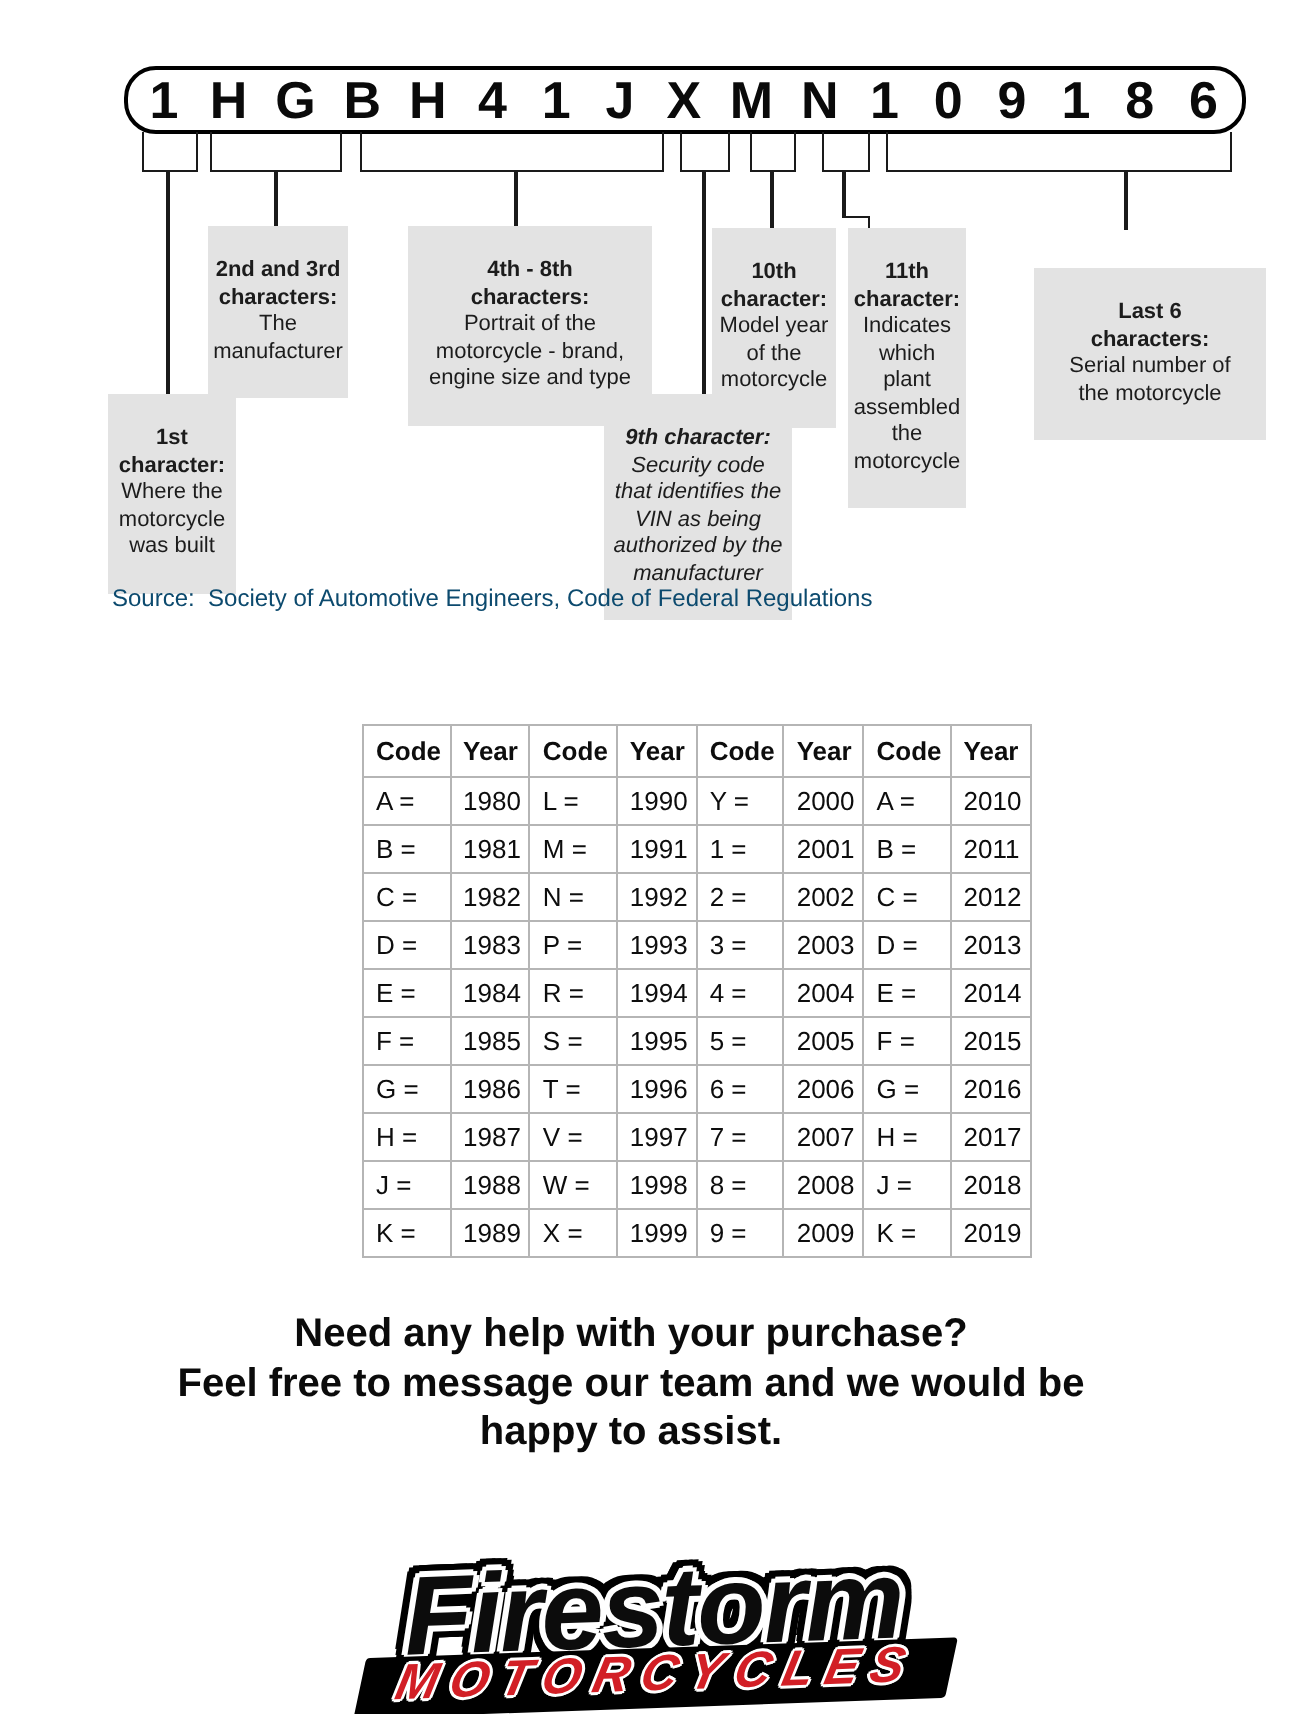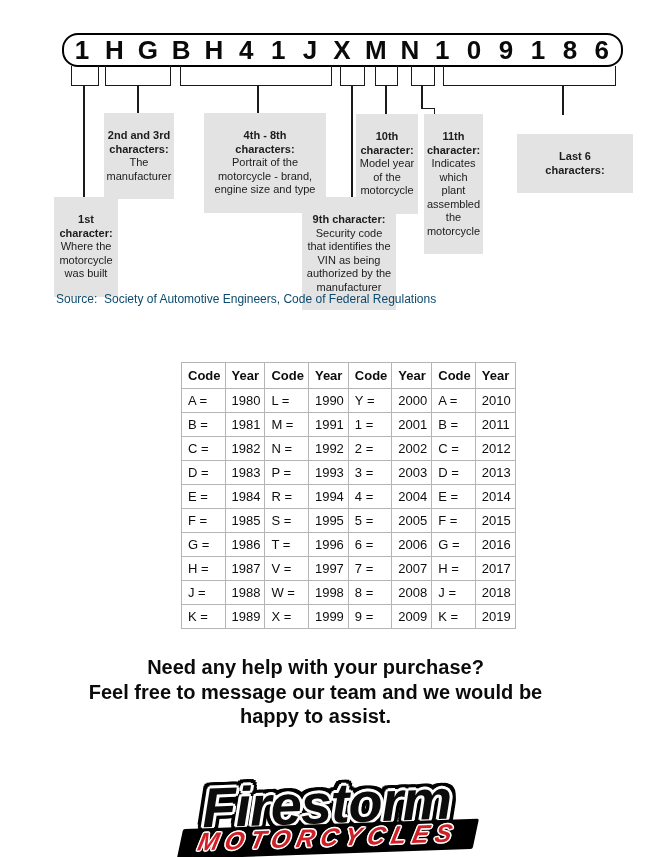--- a/index.html
+++ b/index.html
@@ -157,21 +157,21 @@
     <div class="box-body">The
 manufacturer</div>
   </div>
   <div class="label-box" style="left:204px;top:113px;width:122px;">
     <div class="box-title">4th - 8th
 characters:</div>
     <div class="box-body">Portrait of the
 motorcycle - brand,
 engine size and type</div>
   </div>
-  <div class="label-box" style="left:302px;top:197px;width:94px;">
+  <div class="label-box" style="left:302px;top:197px;width:94px;font-style:italic;">
     <div class="box-title">9th character:</div>
     <div class="box-body">Security code
 that identifies the
 VIN as being
 authorized by the
 manufacturer</div>
   </div>
   <div class="label-box" style="left:356px;top:114px;width:62px;">
     <div class="box-title">10th
 character:</div>
@@ -184,20 +184,22 @@
 character:</div>
     <div class="box-body">Indicates
 which plant
 assembled
 the
 motorcycle</div>
   </div>
   <div class="label-box" style="left:517px;top:114px;width:116px;margin-top:20px;">
     <div class="box-title">Last 6
 characters:</div>
+    <div class="box-body">Serial number of
+the motorcycle</div>
   </div>
 
   <div class="source-text">Source:  Society of Automotive Engineers, Code of Federal Regulations</div>
 
   <table class="year-table">
     <thead>
       <tr>
           <th>Code</th>
           <th>Year</th>
           <th>Code</th>

